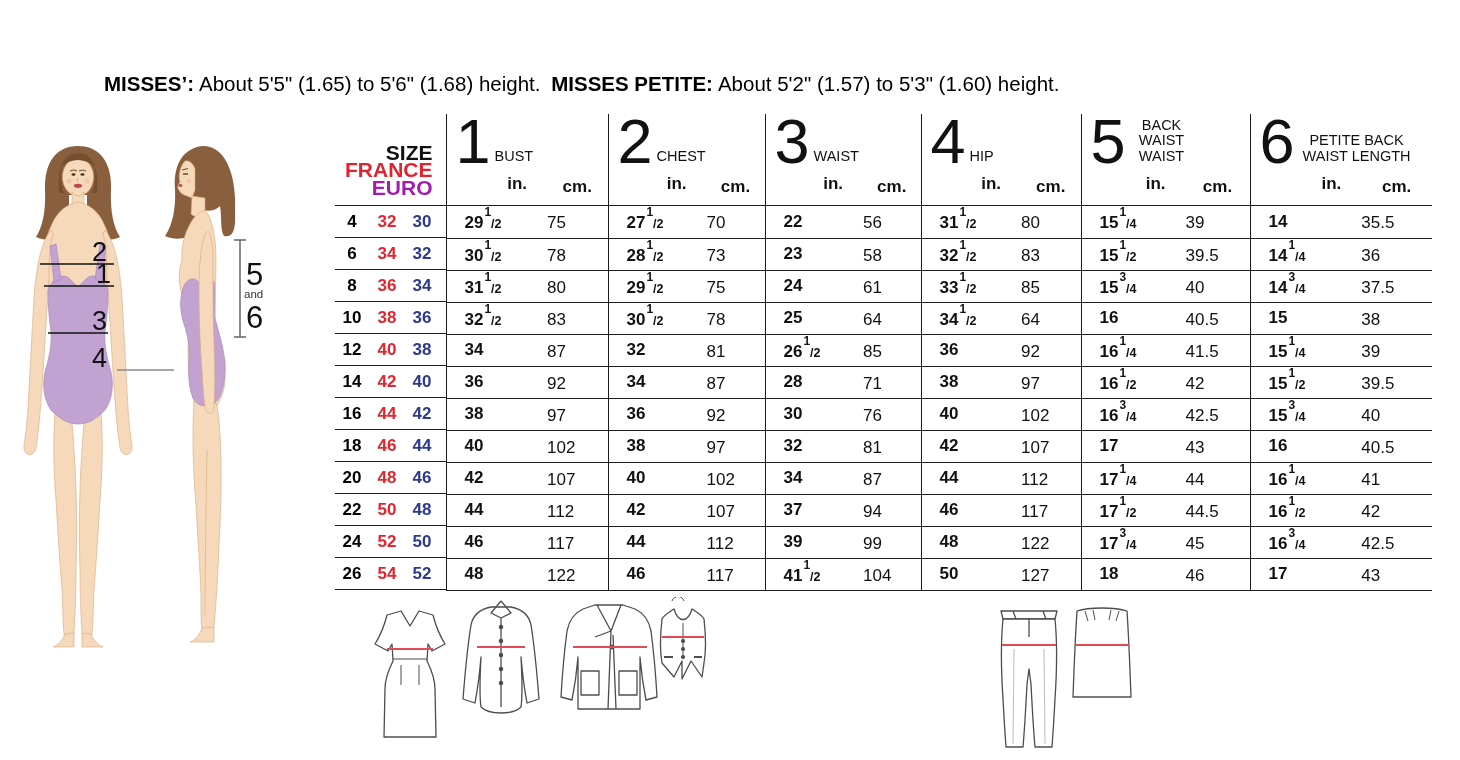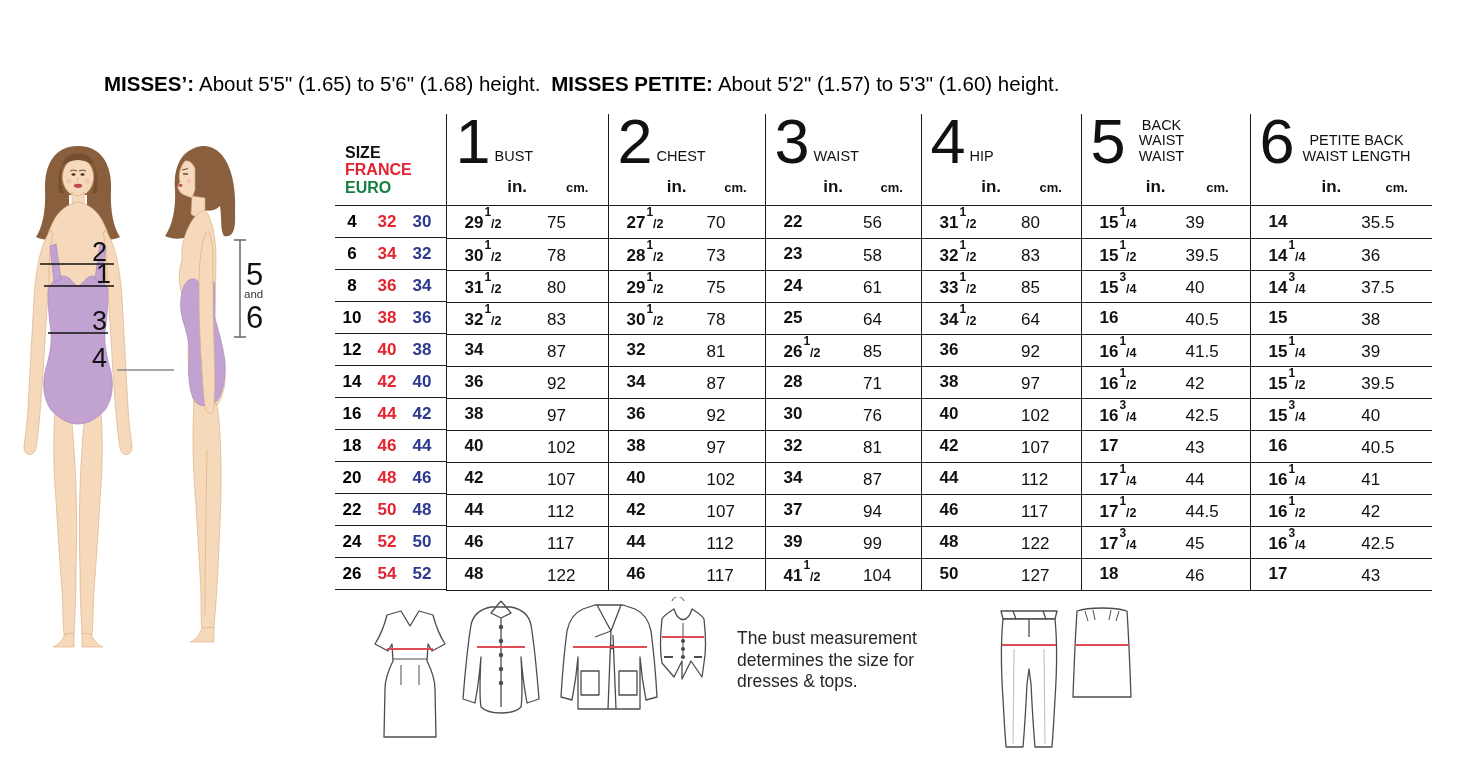--- a/index.html
+++ b/index.html
@@ -13,31 +13,31 @@
 
   
   .figures{position:absolute;left:8px;top:140px;width:320px;height:515px;}
 
   
   table.size-table{position:absolute;left:335px;top:114px;border-collapse:collapse;table-layout:fixed;}
   .size-table th,.size-table td{padding:0;margin:0;}
   .size-table thead th{height:91px;position:relative;border-bottom:1px solid #1c1c1c;vertical-align:bottom;}
   .size-table .mcol{border-left:1px solid #1c1c1c;}
   .size-table td{height:31px;border-bottom:1px solid #1c1c1c;vertical-align:middle;}
-  .sizehead{position:absolute;left:10px;bottom:9px;font-size:16px;font-weight:bold;line-height:17.5px;text-align:left;}
+  .sizehead{position:absolute;left:10px;bottom:9px;font-size:21px;font-weight:bold;line-height:17.5px;text-align:right;}
   .sizehead .h-france{color:#e32330;}
-  .sizehead .h-euro{color:#15803d;}
+  .sizehead .h-euro{color:#a21caf;}
   .colhead{position:absolute;top:1px;left:9px;display:flex;align-items:flex-end;gap:6px;}
   .colnum{font-size:63px;font-weight:400;line-height:52px;letter-spacing:-2px;}
   .collabel{font-size:14.5px;font-weight:400;line-height:15.5px;padding-bottom:3px;letter-spacing:0;}
   .lab-4{width:64px;}
   .lab-5{width:116px;}
   .units{position:absolute;left:0;right:0;bottom:8px;display:flex;}
   .u-in{width:50%;padding-left:18px;font-weight:bold;font-size:17px;box-sizing:border-box;text-align:right;}
-  .u-cm{width:50%;padding-left:20px;font-size:13px;box-sizing:border-box;padding-top:3px;text-align:center;}
+  .u-cm{width:50%;padding-left:20px;font-size:17px;box-sizing:border-box;padding-top:3px;text-align:center;}
   .c-size{display:flex;align-items:center;padding-left:6px;font-size:17px;font-weight:bold;}
   .c-size .sz{width:34px;text-align:center;color:#000;}
   .c-size .fr{width:36px;text-align:center;color:#e32330;}
   .c-size .eu{width:34px;text-align:center;color:#2b3a8f;}
   .c-m{ }
   .c-m .cellflex{display:flex;align-items:center;height:31px;}
   .min{width:50%;padding-left:18px;font-weight:bold;font-size:17px;box-sizing:border-box;white-space:nowrap;}
   .mcm{width:50%;padding-left:20px;font-size:17px;box-sizing:border-box;padding-top:3px;}
   .min sup{font-size:12px;position:relative;top:-5px;margin-left:1px;}
   .min .dn{font-size:12.5px;}
@@ -769,21 +769,20 @@
           <circle cx="320" cy="44" r="1.4" fill="#4d4d4d"></circle>
             <circle cx="320" cy="52" r="1.4" fill="#4d4d4d"></circle>
             <circle cx="320" cy="60" r="1.4" fill="#4d4d4d"></circle>
           <path d="M301,60 L310,60 M331,60 L339,60" stroke="#4d4d4d" stroke-width="2"></path>
           <line x1="299" y1="40" x2="341" y2="40" stroke="#e04b56" stroke-width="2"></line>
         </g>
       </g>
     </svg>
   </div>
 
-  <div class="note note-bust">The bust measurement determines the size for dresses &amp; tops.</div>
 
   <div class="garments-hip">
     <svg width="148" height="158" viewBox="0 0 148 158">
       <g stroke="#4d4d4d" stroke-width="1.3" fill="#fff" stroke-linejoin="round">
 
         <g>
           <path d="M8,14 L64,14 L62,22 L10,22 Z"></path>
           <path d="M10,22 C8,42 8,72 10,102 C11,122 12,137 13,150 L30,150 C32,127 33,107 34,87 L36,72 L38,87 C39,107 40,127 42,150 L59,150 C60,137 61,122 62,102 C64,72 64,42 62,22 Z"></path>
           <path d="M36,22 L36,40 M20,14 L23,22 M50,14 L53,22" fill="none"></path>
           <path d="M21,52 L20,147 M51,52 L52,147" stroke="#bdbdbd" stroke-width="1" fill="none"></path>

